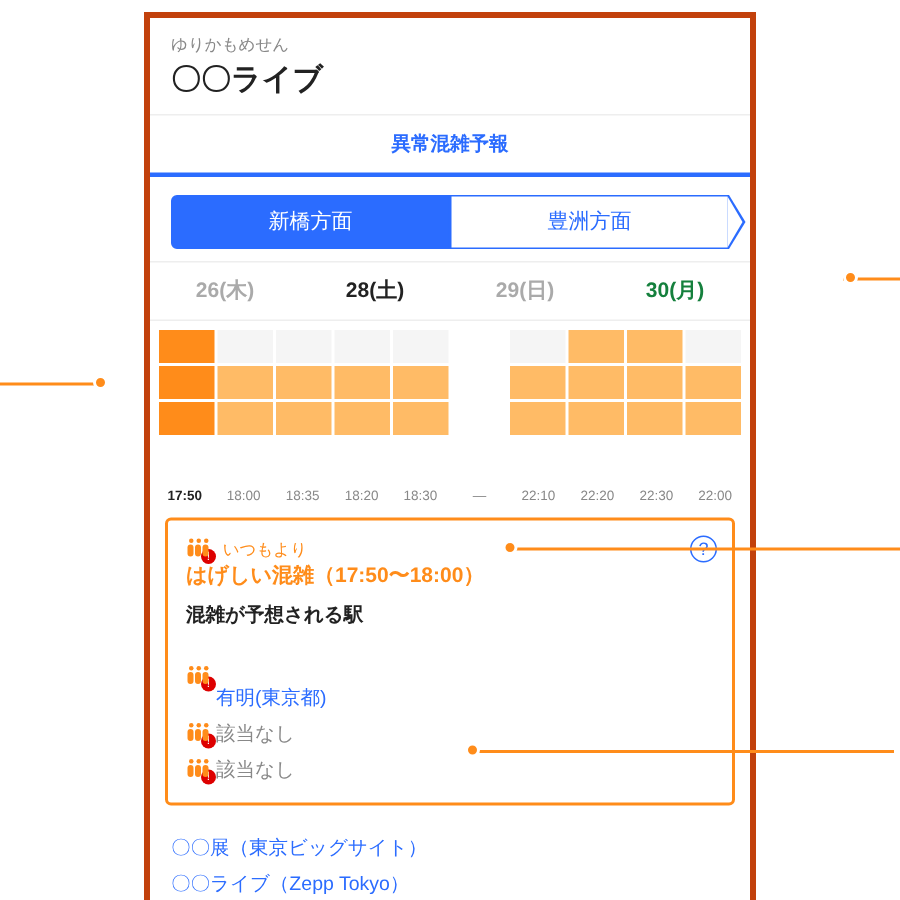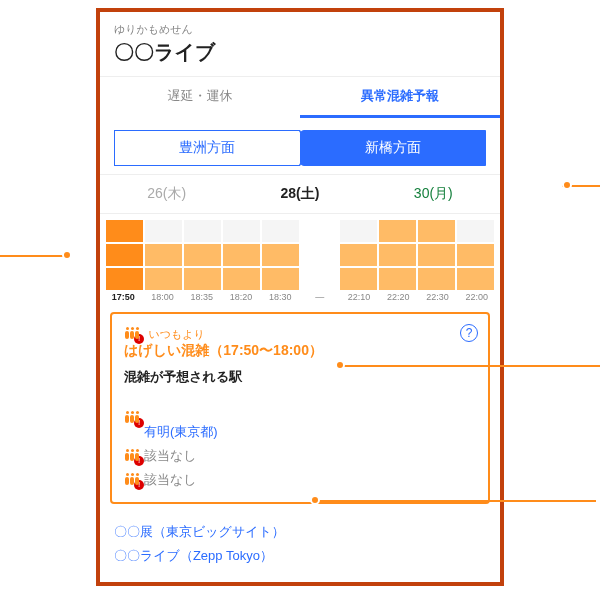--- a/index.html
+++ b/index.html
@@ -11,30 +11,30 @@
 .tabs { display: flex; border-top: 1px solid #eee; }
 .tab { flex: 1; text-align: center; padding: 10px 0; font-size: 13px; color: #888; }
 .tab.active { color: #2b6cff; border-bottom: 3px solid #2b6cff; font-weight: bold; }
 .dir-wrap { padding: 12px 14px 8px; display: flex; }
 .dir { flex: 1; text-align: center; padding: 8px 0; font-size: 14px; border: 1px solid #2b6cff; position: relative; }
 .dir.sel { background: #2b6cff; color: #fff; border-radius: 4px 0 0 4px; }
 .dir.unsel { color: #2b6cff; background: #fff; }
 .dir.unsel::after { content: ""; position: absolute; right: -10px; top: 0; bottom: 0; width: 0; border-top: 17px solid transparent; border-bottom: 17px solid transparent; border-left: 10px solid #fff; }
 .dir.unsel::before { content: ""; position: absolute; right: -12px; top: -1px; bottom: -1px; width: 0; border-top: 18px solid transparent; border-bottom: 18px solid transparent; border-left: 11px solid #2b6cff; }
 .dates { display: flex; border-top: 1px solid #eee; border-bottom: 1px solid #eee; }
-.date { flex: 1; text-align: center; padding: 10px 0; font-size: 14px; color: #aaa; }
+.date { flex: 1; text-align: center; padding: 10px 0; font-size: 14px; color: #aaa; font-weight: bold; }
 .date.sel { color: #222; font-weight: bold; }
 .date.mon { color: #15803d; }
 .grid { padding: 6px 0 0 0; }
 .grid-row { display: flex; height: 22px; padding: 0 6px; gap: 2px; }
 .cell { flex: 1; background: #f5f5f5; }
 .c1 { background: #ffbb66; }
 .c2 { background: #ff8c1a; }
 .cblank { background: #fff; }
-.times { display: flex; padding: 2px 4px; gap:1px; font-size: 9px; color: #888; }
+.times { display: flex; padding: 2px 4px; gap:1px; font-size: 9px; color: #888; margin-top: 33px; }
 .times span { flex: 1; text-align: center; }
 .times .t0 { color: #222; font-weight: bold; }
 .card { margin: 8px 10px; border: 2px solid #ff8c1a; border-radius: 4px; padding: 10px 12px; position: relative; }
 .crowd-ico { display: inline-block; width: 16px; height: 14px; position: relative; margin-right: 4px; vertical-align: middle; }
 .crowd-ico::before { content: ""; position: absolute; left: 2px; top: 0; width: 3px; height: 3px; border-radius: 50%; background: #ff8c1a; box-shadow: 5px 0 0 #ff8c1a, 10px 0 0 #ff8c1a; }
 .crowd-ico::after { content: ""; position: absolute; left: 1px; top: 4px; width: 4px; height: 8px; border-radius: 2px; background: #ff8c1a; box-shadow: 5px 0 0 #ff8c1a, 10px 0 0 #ff8c1a; }
 .crowd-ico .bang { position: absolute; right: -4px; bottom: -3px; width: 10px; height: 10px; background: #d00; color: #fff; border-radius: 50%; font-size: 8px; text-align: center; line-height: 10px; }
 .pref { font-size: 11px; color: #ff8c1a; }
 .main-text { font-size: 14px; color: #ff8c1a; font-weight: bold; margin-bottom: 8px; }
 .help { position: absolute; right: 10px; top: 10px; width: 18px; height: 18px; border: 1px solid #2b6cff; border-radius: 50%; color: #2b6cff; font-size: 12px; text-align: center; line-height: 17px; }
@@ -58,30 +58,30 @@
 </style>
 </head>
 <body>
 
 <div class="phone">
   <div class="header">
     <div class="kana">ゆりかもめせん</div>
     <div class="line-name">〇〇ライブ</div>
   </div>
   <div class="tabs">
-    <div class="tab">遅延・運休</div>
     <div class="tab active">異常混雑予報</div>
   </div>
   <div class="dir-wrap">
+    <div class="dir sel">新橋方面</div>
     <div class="dir unsel">豊洲方面</div>
-    <div class="dir sel">新橋方面</div>
   </div>
   <div class="dates">
     <div class="date">26(木)</div>
     <div class="date sel">28(土)</div>
+    <div class="date">29(日)</div>
     <div class="date mon">30(月)</div>
   </div>
   <div class="grid">
     <div class="grid-row">
       <div class="cell c2"></div>
         <div class="cell"></div>
         <div class="cell"></div>
         <div class="cell"></div>
         <div class="cell"></div>
         <div class="cell cblank"></div>

